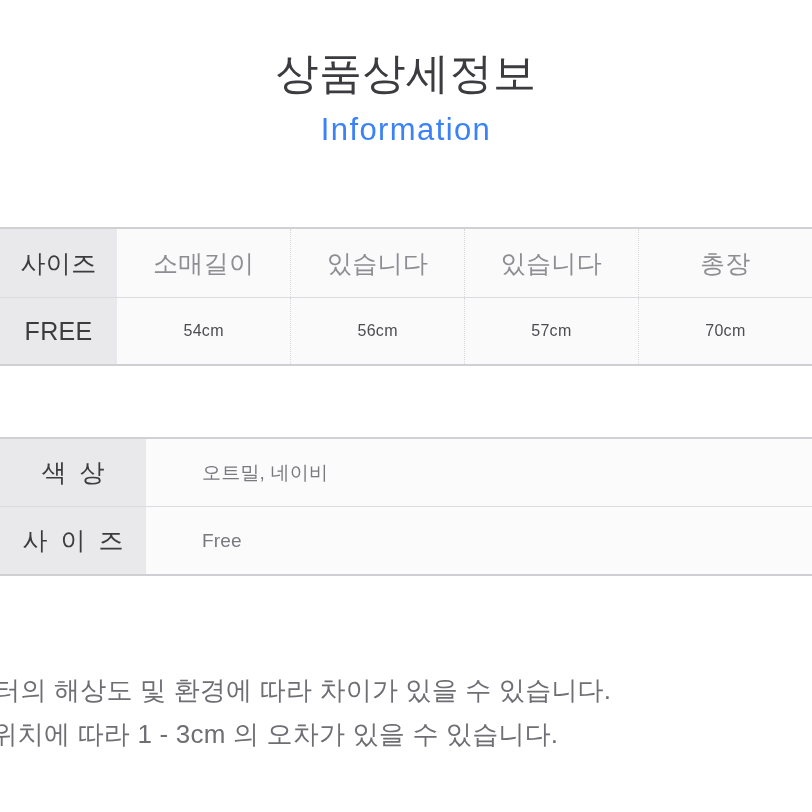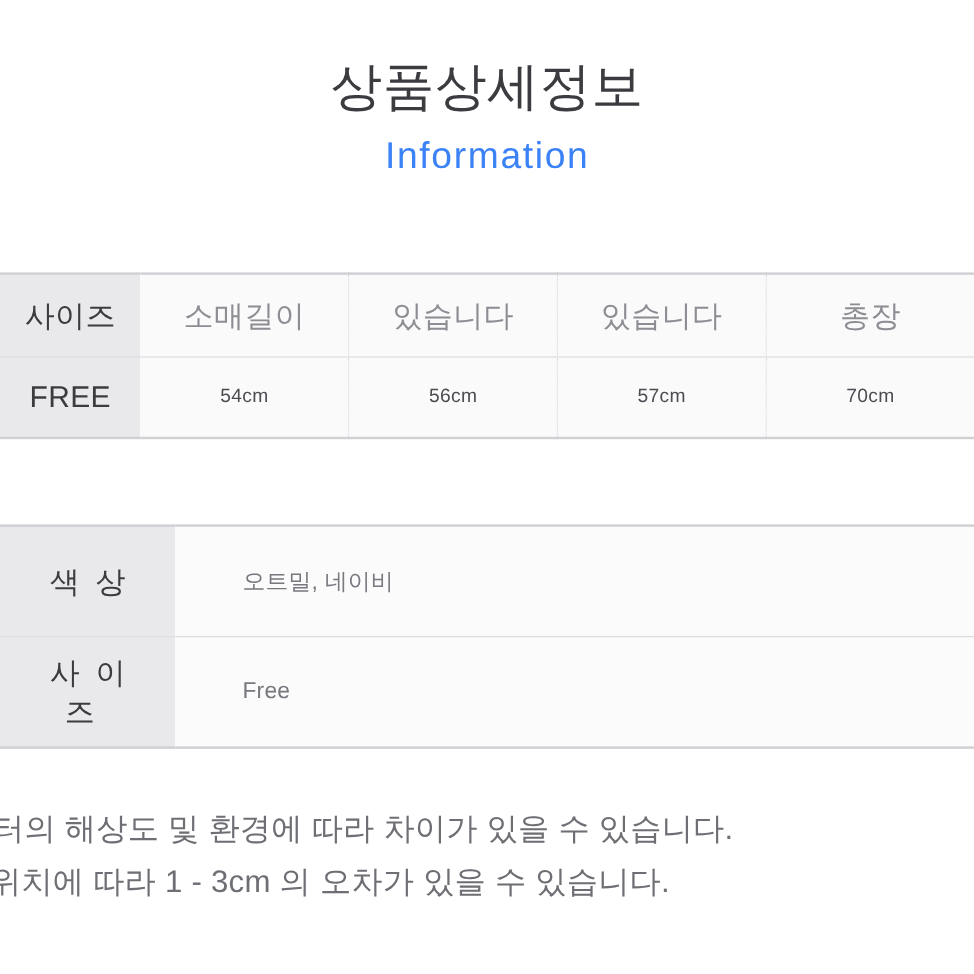--- a/index.html
+++ b/index.html
@@ -116,21 +116,21 @@
     border-top: 2px solid #cfcfd4;
     border-bottom: 2px solid #cfcfd4;
     box-sizing: border-box;
     table-layout: fixed;
     border-collapse: collapse;
   }
   .spec-table col.c-key { width: 146px; }
   .spec-table col.c-val { width: 666px; }
   .spec-table tr td {
     height: 67px;
-    padding: 12px;
+    padding: 0;
     margin: 0;
     vertical-align: middle;
     background: #fbfbfc;
   }
   .spec-table tr:not(:last-child) td {
     border-bottom: 1px solid #dcdce0;
   }
   .spec-table td.key-cell {
     background: #e9e9ec;
     color: #3b3b40;

